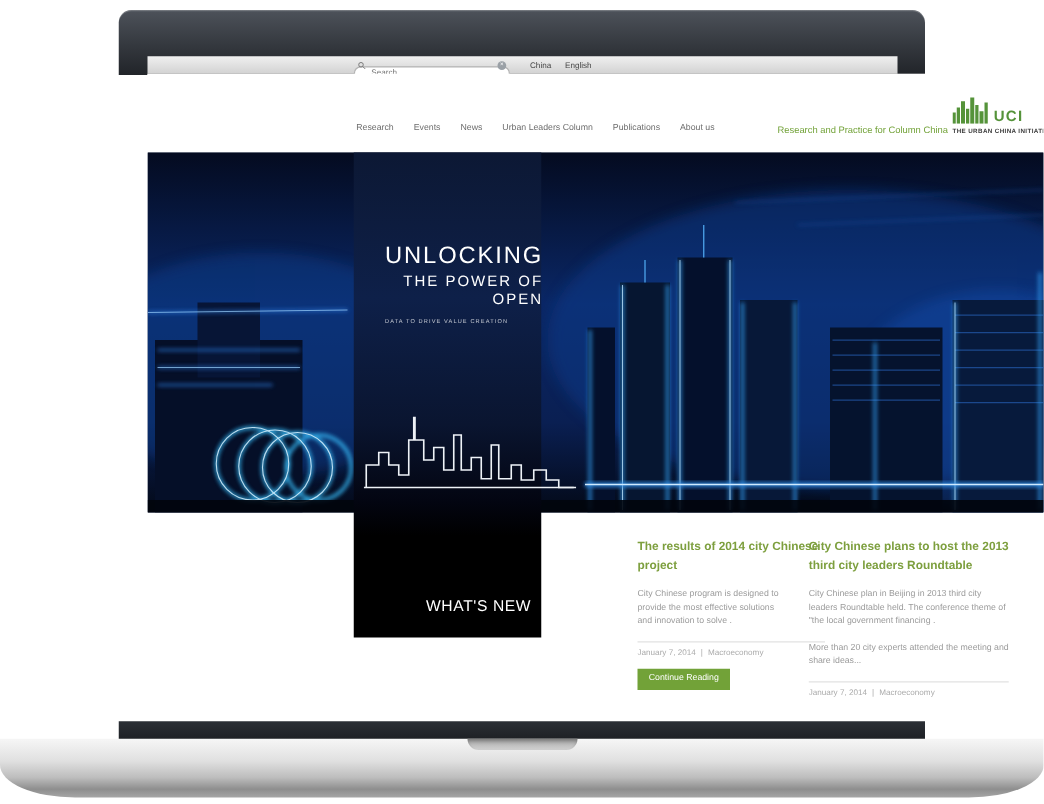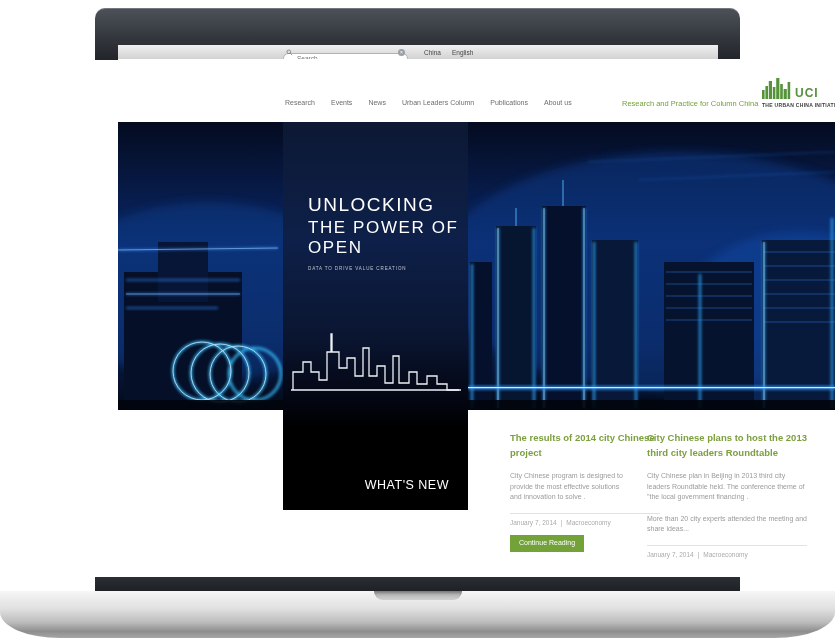--- a/index.html
+++ b/index.html
@@ -64,29 +64,29 @@
   .site-logo { position: absolute; left: 644px; top: 11px; width: 80px; cursor: pointer; }
   .logo-row { display: flex; align-items: flex-end; gap: 3px; }
   .logo-acronym { font-size: 12px; font-weight: bold; color: #55933a; letter-spacing: 1px; line-height: 1; margin-top: 17px; }
   .logo-name { font-size: 5px; font-weight: bold; color: #3c3c3c; letter-spacing: .3px; margin-top: 3px; white-space: nowrap; }
 
   
   .hero { position: absolute; left: 0; top: 63px; width: 717px; height: 288px; background: #07122e; }
   .hero svg { display: block; }
 
   .hero-panel {
-    position: absolute; left: 165px; top: 63px; width: 185px; height: 388px; z-index: 3;
+    position: absolute; left: 165px; top: 63px; width: 150px; height: 388px; z-index: 3;
     background: linear-gradient(180deg, #0c1834 0%, #0e2049 30%, #0a1530 56%, #030511 72%, #000 79%, #000 100%);
   }
   .hero-heading { position: absolute; left: 25px; top: 72px; color: #fff; }
   .hero-title { font-size: 19px; letter-spacing: 1.5px; font-weight: 400; }
-  .hero-subtitle { font-size: 17px; letter-spacing: 1.6px; margin-top: 2px; font-weight: 400; }
+  .hero-subtitle { font-size: 12px; letter-spacing: 1.6px; margin-top: 2px; font-weight: 400; text-align: right; }
   .hero-caption { font-size: 4.5px; letter-spacing: .9px; color: rgba(255,255,255,.72); margin-top: 8px; }
   .skyline { position: absolute; left: 8px; top: 204px; }
-  .whats-new { position: absolute; right: 19px; top: 356px; color: #fff; font-size: 12.5px; letter-spacing: .5px; }
+  .whats-new { position: absolute; right: 8px; top: 356px; color: #fff; font-size: 12.5px; letter-spacing: .5px; }
 
   
   .article { position: absolute; top: 372px; }
   .article.left  { left: 368px; width: 150px; margin-left: 24px; }
   .article.right { left: 529px; width: 160px; }
   .article-title { font-size: 9.5px; font-weight: bold; color: #7d9f3e; line-height: 1.55; cursor: pointer; }
   .article p { font-size: 7px; color: #9b9b9b; line-height: 1.5; margin-top: 11px; }
   .article.left p { width: 118px; }
   .article p:empty { display: none; margin: 0; }
   .article-meta {

